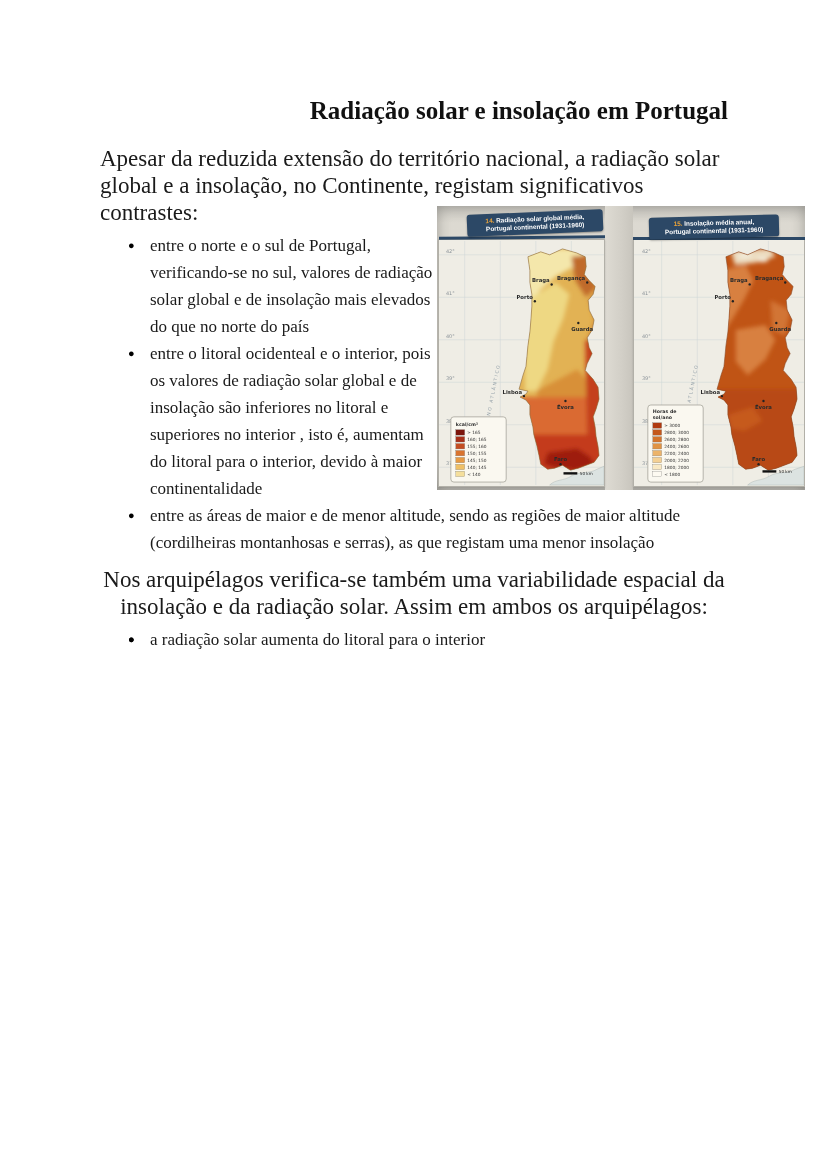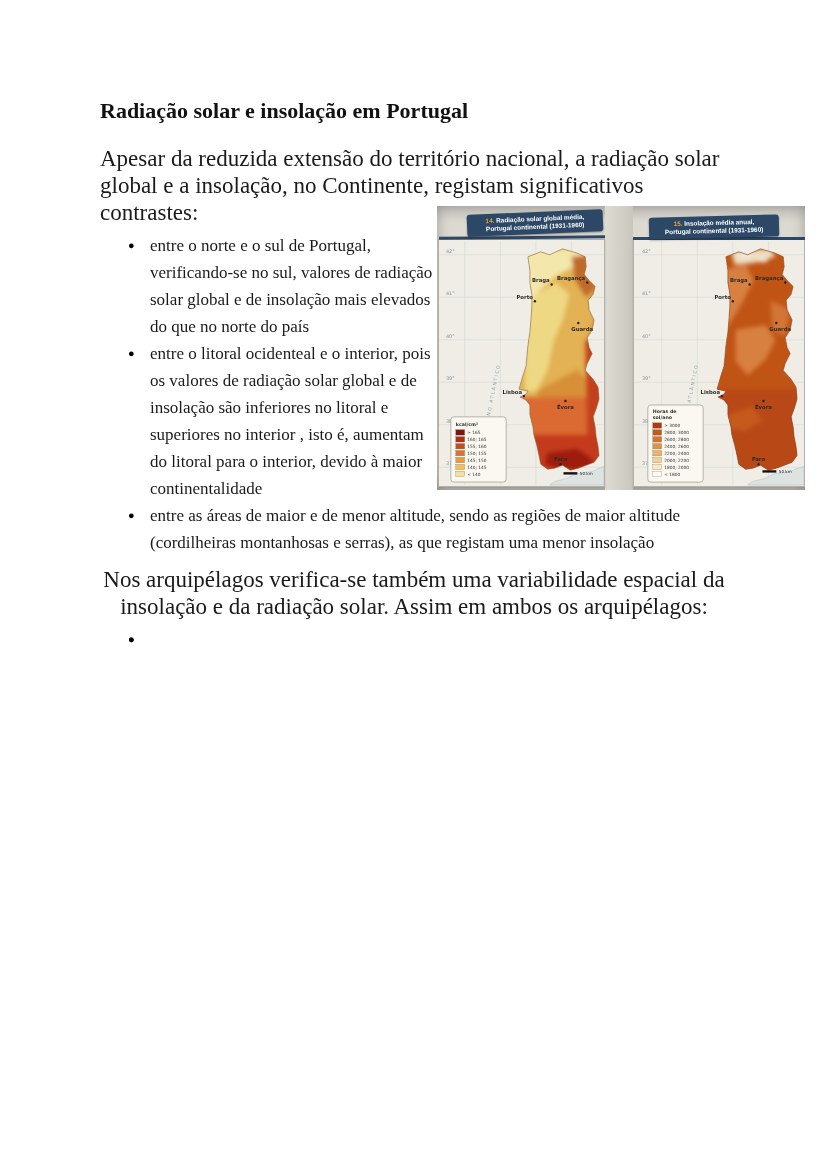--- a/index.html
+++ b/index.html
@@ -2,22 +2,22 @@
 <html><head>
 <meta charset="utf-8">
 <style>
   * { box-sizing: border-box; }
   html,body { margin:0; padding:0; background:#ffffff; }
   body { width:828px; height:1169px; position:relative; overflow:hidden;
          font-family:"Liberation Serif", serif; color:#1a1a1a; }
 
   .content { position:absolute; left:100px; top:98px; width:628px; }
 
-  .title { margin:0 0 21px 0; font-size:22px; line-height:26px; font-weight:bold;
-           text-align:left; color:#111; }
+  .title { margin:0 0 21px 0; font-size:25px; line-height:26px; font-weight:bold;
+           text-align:right; color:#111; }
 
   p.body-par { margin:0; font-size:23px; line-height:27px; }
   p.par2 { margin:10px 0 0 0;text-align:center; }
 
   ul.blist { list-style:none; margin:6px 0 0 0; padding:0; }
   ul.blist li { position:relative; padding-left:50px; font-size:17px; line-height:27px; }
   ul.blist li .bullet { position:absolute; left:28px; top:0; font-size:11px; line-height:27px; color:#000; }
   li.narrow { width:340px; }
 
   
@@ -76,20 +76,21 @@
   </ul>
 
   <p class="body-par par2">Nos arquipélagos verifica-se também uma variabilidade espacial da insolação e da radiação solar. Assim em ambos os arquipélagos:</p>
 
   <ul class="blist">
     <li>
       <span class="bullet">●</span>
     </li>
     <li>
       <span class="bullet">●</span>
+      <span>a radiação solar aumenta do litoral para o interior</span>
     </li>
   </ul>
 </div>
 
 <div class="figure">
   <div class="gutter"></div>
 
   <div class="banner b1">
     <span class="num">14.</span>
     <span>Radiação solar global média,</span><br>

